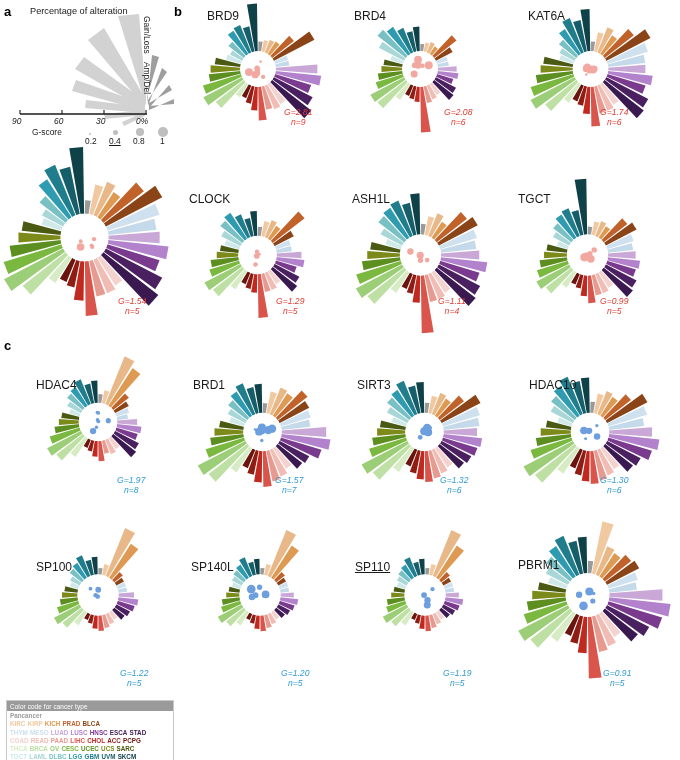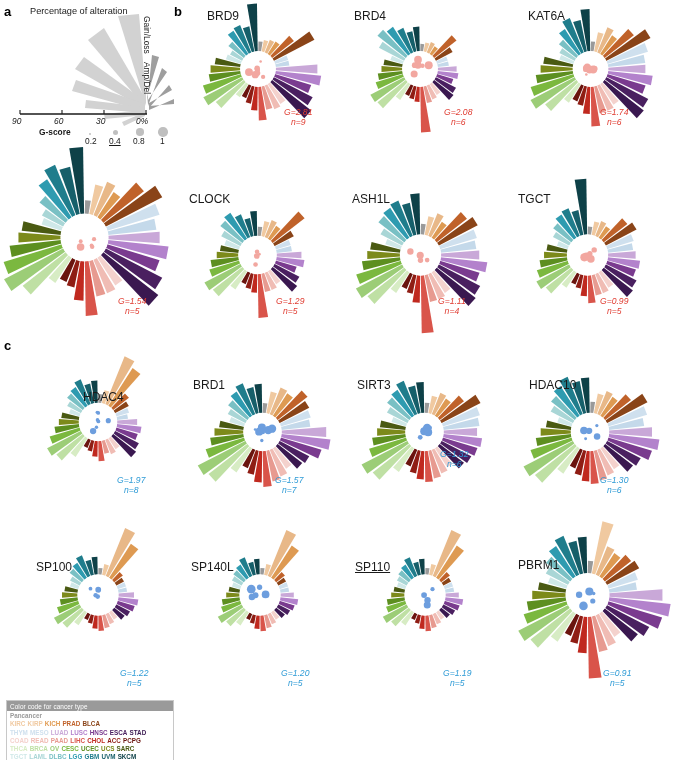--- a/index.html
+++ b/index.html
@@ -103,21 +103,21 @@
     <div class="a-side-label" style="left:152px;top:16px;">Gain/Loss</div>
     <div class="a-side-label" style="left:152px;top:62px;">Amp/Del</div>
 
     
     <div class="a-axis-label" style="left:12px;top:116px;">90</div>
     <div class="a-axis-label" style="left:54px;top:116px;">60</div>
     <div class="a-axis-label" style="left:96px;top:116px;">30</div>
     <div class="a-axis-label" style="left:136px;top:116px;">0%</div>
 
     
-    <div class="a-gsc" style="left:39px;top:127px;font-weight:bold;">G-score</div>
+    <div class="a-gsc" style="left:32px;top:127px;">G-score</div>
     <div class="a-dot" style="left:89px;top:133px;width:2px;height:2px;"></div>
     <div class="a-dot" style="left:113px;top:130px;width:5px;height:5px;"></div>
     <div class="a-dot" style="left:136px;top:128px;width:7.5px;height:7.5px;"></div>
     <div class="a-dot" style="left:158px;top:127px;width:9.5px;height:9.5px;"></div>
     <div class="a-dotlabel" style="left:85px;top:136px;">0.2</div>
     <div class="a-dotlabel" style="left:109px;top:136px;text-decoration:underline;">0.4</div>
     <div class="a-dotlabel" style="left:133px;top:136px;">0.8</div>
     <div class="a-dotlabel" style="left:160px;top:136px;">1</div>
   </div>
 
@@ -549,21 +549,21 @@
           <circle cx="78.45504045220076" cy="75.17432534974938" r="1.7138927462109796" fill="#6d9ede"></circle>
           <circle cx="80.3727082576975" cy="69.37728488161535" r="1.8879570964202086" fill="#6d9ede"></circle>
           <circle cx="75.09905879479376" cy="79.07720235821161" r="3.158312226253707" fill="#6d9ede"></circle>
           <circle cx="90.28224534931078" cy="68.67163677524903" r="2.5467308050704798" fill="#6d9ede"></circle>
           <circle cx="80.25581277261557" cy="60.94174421687404" r="1.859868622133447" fill="#6d9ede"></circle>
           <circle cx="79.51368654584837" cy="67.93257933786764" r="1.8115437510477117" fill="#6d9ede"></circle>
           <circle cx="79.07692605355643" cy="60.35568179010867" r="1.5021827699161054" fill="#6d9ede"></circle>
         </g>
       </svg>
   </div>
-  <div class="gene-label" style="left:36px;top:390px;margin-left:47px;">HDAC4</div>
+  <div class="gene-label" style="left:36px;top:378px;">HDAC4</div>
   <div class="stat del" style="left:117px;top:475px;">
     <span class="ln"><i>G=1.97</i></span>
     <span class="ln"><i>n=8</i></span>
   </div>
 
   <div class="chart" style="left:180px;top:362px;">
     <svg width="165" height="140" viewBox="0 0 165 140">
         <g>
           <path d="M82.79686829719341,51.102331646096616 L85.68062389759712,51.369550954900895 L87.38452955702415,41.38895325216923 L82.9559048849756,40.9785807422198 Z" fill="#9a9a9a"></path>
           <path d="M86.26425099817729,51.47864976782952 L89.04980376029287,52.27120786117528 L96.84718918921298,31.165502934002987 L90.7455021864836,29.42942330095991 Z" fill="#f0c9a0"></path>
@@ -661,21 +661,21 @@
           <circle cx="88.09603180279815" cy="65.65917234535371" r="1.855927276916768" fill="#6d9ede"></circle>
           <circle cx="82.11023483620532" cy="69.26403317430231" r="3.909097768137743" fill="#6d9ede"></circle>
           <circle cx="78.20805470856283" cy="75.37052713803651" r="2.385437012270762" fill="#6d9ede"></circle>
           <circle cx="86.09443802246922" cy="70.1334693786063" r="4.052523805039248" fill="#6d9ede"></circle>
           <circle cx="86.86150527899484" cy="71.05095870099468" r="2.7032848365154516" fill="#6d9ede"></circle>
           <circle cx="85.13939125918778" cy="66.04427485247729" r="4.253570176592828" fill="#6d9ede"></circle>
         </g>
       </svg>
   </div>
   <div class="gene-label" style="left:357px;top:378px;">SIRT3</div>
-  <div class="stat del" style="left:440px;top:449px;">
+  <div class="stat del" style="left:440px;top:475px;">
     <span class="ln"><i>G=1.32</i></span>
     <span class="ln"><i>n=6</i></span>
   </div>
 
   <div class="chart" style="left:505px;top:362px;">
     <svg width="170" height="140" viewBox="0 0 170 140">
         <g>
           <path d="M85.29686829719341,51.102331646096616 L88.18062389759712,51.369550954900895 L90.10827474462567,40.07836971544689 L85.47678847731063,39.64919931039759 Z" fill="#9a9a9a"></path>
           <path d="M88.76425099817729,51.47864976782952 L91.54980376029287,52.27120786117528 L98.60683138081046,33.169478957391064 L92.82000964941209,31.52298621801622 Z" fill="#f0c9a0"></path>
           <path d="M92.1034466461397,52.48569025780786 L94.69593791155562,53.776597520394844 L107.75444014934095,31.92689721116232 L101.67037815609217,28.897394308727527 Z" fill="#e8b888"></path>

